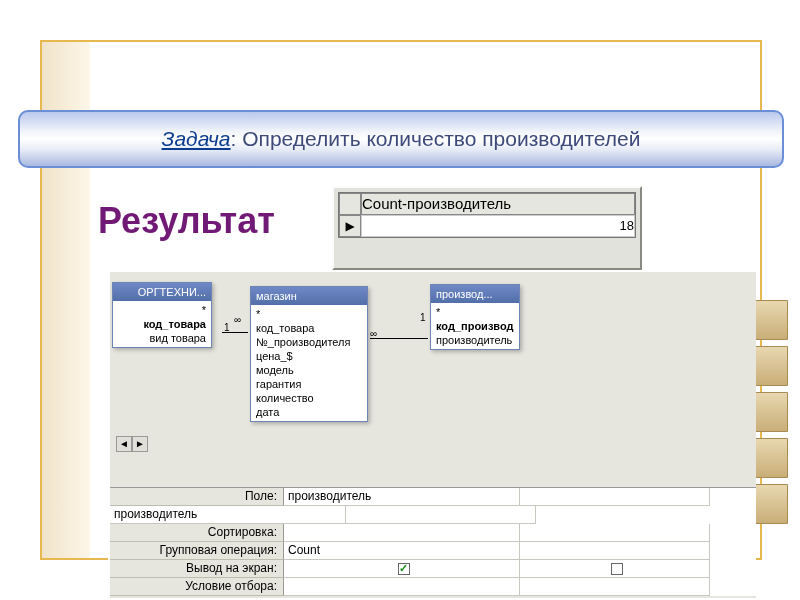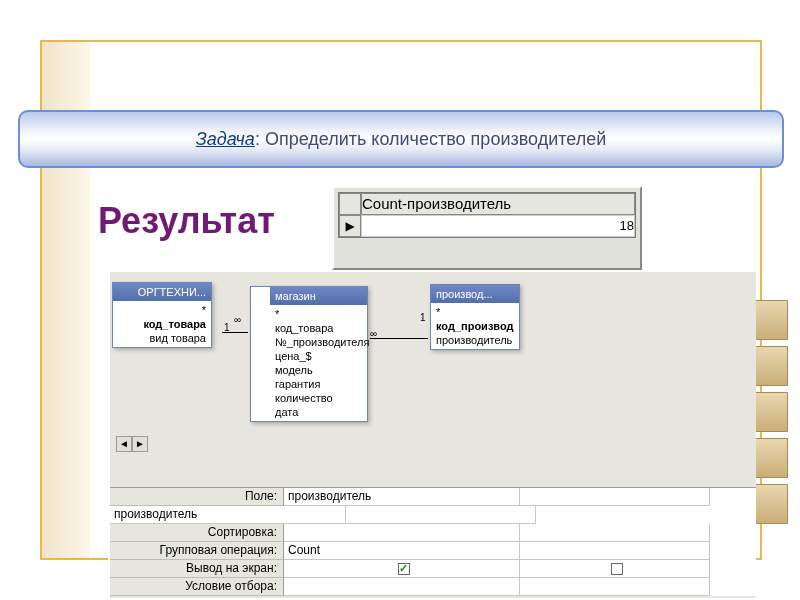--- a/index.html
+++ b/index.html
@@ -21,21 +21,21 @@
     width: 48px; height: 516px;
     background: linear-gradient(90deg, #f0e3c9 0%, #fdf6e9 100%);
   }
   .task-banner {
     position: absolute; left: 18px; top: 110px;
     width: 766px; height: 58px;
     border: 2px solid #6b8fd6;
     border-radius: 10px;
     background: linear-gradient(180deg, #b9c8ec 0%, #f0f3fa 35%, #ffffff 50%, #e6ebf6 70%, #a9b9e0 100%);
     display: flex; align-items: center; justify-content: center;
-    font-size: 18px; color: #3e4a7a;
+    font-size: 21px; color: #3e4a7a;
   }
   .task-banner .task-label { color: #0b3b8f; text-decoration: underline; font-style: italic; }
   .result-heading {
     position: absolute; left: 98px; top: 200px;
     color: #701a75; font-size: 36px; font-weight: bold;
   }
   
   .count-window {
     position: absolute; left: 332px; top: 186px;
     width: 310px; height: 84px;
@@ -199,21 +199,21 @@
         <div>*</div>
         <div class="bold">код_товара</div>
         <div>вид товара</div>
       </div>
     </div>
 
     <span class="rel-label" style="left:114px; top:50px;">1</span>
     <div class="rel-line" style="left:112px; top:60px; width:26px;"></div>
     <span class="rel-label" style="left:124px; top:42px;">∞</span>
 
-    <div class="table-box" style="left:140px; top:14px; width:118px;padding-left:19px;">
+    <div class="table-box" style="left:140px; top:14px; width:118px;">
       <div class="table-title">магазин</div>
       <div class="table-fields">
         <div>*</div>
         <div>код_товара</div>
         <div>№_производителя</div>
         <div>цена_$</div>
         <div>модель</div>
         <div>гарантия</div>
         <div>количество</div>
         <div>дата</div>

